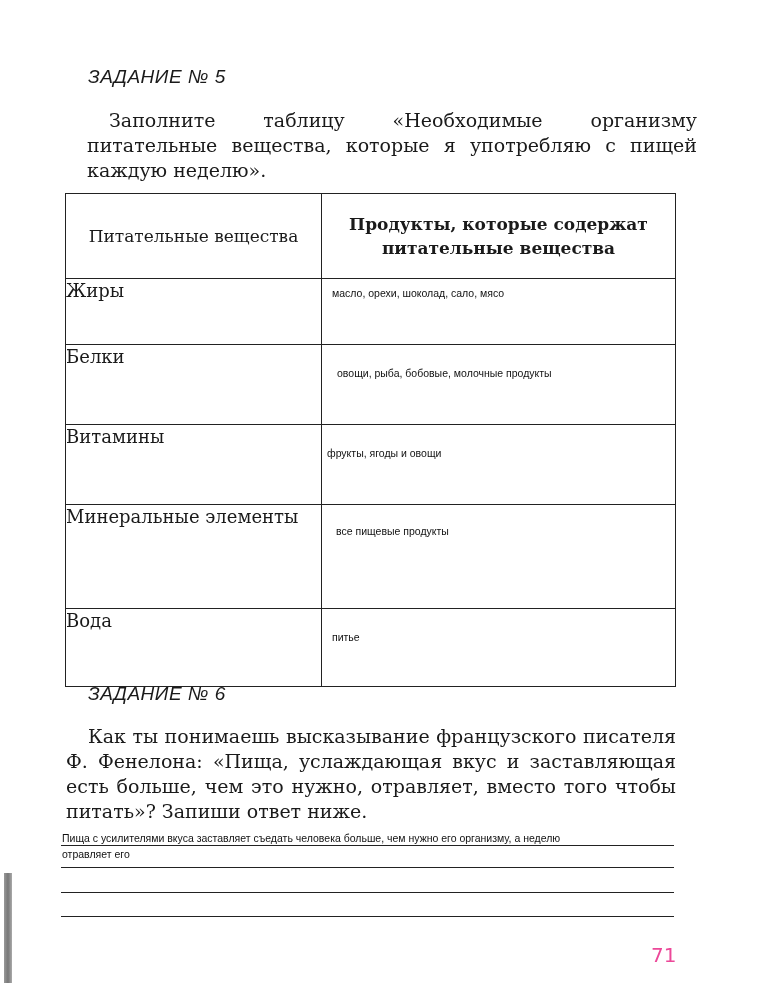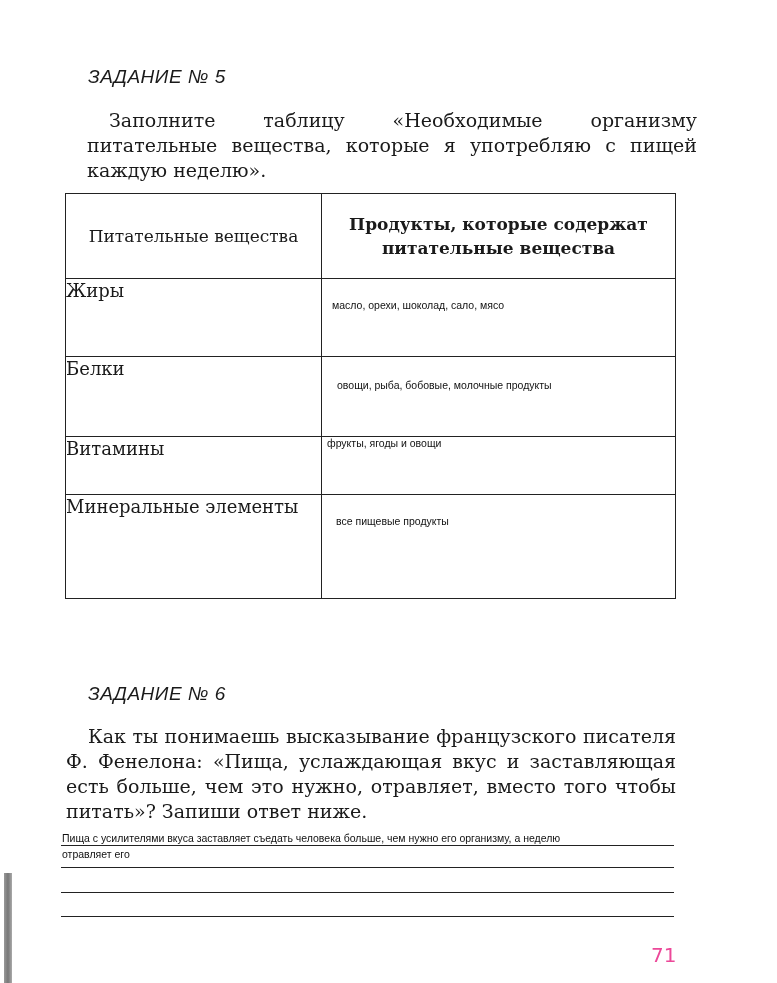--- a/index.html
+++ b/index.html
@@ -42,24 +42,24 @@
       font-family: "Liberation Sans", "DejaVu Sans", sans-serif;
       font-size: 10.5px; padding: 10px 0 0 7px; color: #111;
     }
     tr.r1 td { height: 57px; }
     tr.r2 td { height: 57px; }
     tr.r3 td { height: 57px; }
     tr.r4 td { height: 57px; }
     tr.r5 td { height: 83px; }
     tr.r6 td { height: 55px; }
     tr.r3 td.answer { padding-top: 22px; padding-left: 15px; }
-    tr.r2 td.answer { padding-top: 20px; padding-left: 10px; }
+    tr.r2 td.answer { padding-top: 8px; padding-left: 10px; }
     tr.r5 td.answer { padding-top: 20px; padding-left: 14px; }
     tr.r6 td.answer { padding-top: 22px; padding-left: 10px; }
-    tr.r4 td.answer { padding-top: 0; padding-left: 5px; margin-left: 24px; }
+    tr.r4 td.answer { padding-top: 22px; padding-left: 5px; margin-left: 24px; }
     .answer-line {
       position: absolute; left: 61px; width: 613px; height: 0;
       border-top: 1.3px solid #222;
     }
     .answer-text {
       position: absolute; left: 62px;
       font-family: "Liberation Sans", "DejaVu Sans", sans-serif;
       font-size: 10.5px; color: #111;
     }
     #at1 { top: 832px; }
@@ -99,20 +99,24 @@
     <td class="answer">овощи, рыба, бобовые, молочные продукты</td>
   </tr>
   <tr class="r4">
     <td class="nutrient">Витамины</td>
     <td class="answer">фрукты, ягоды и овощи</td>
   </tr>
   <tr class="r5">
     <td class="nutrient" style="width:200px;">Минеральные элементы</td>
     <td class="answer">все пищевые продукты</td>
   </tr>
+  <tr class="r6">
+    <td class="nutrient">Вода</td>
+    <td class="answer">питье</td>
+  </tr>
 </tbody>
   </table>
 
 <div class="task-title" id="t6">ЗАДАНИЕ № 6</div>
 <div class="para" id="p6">Как ты понимаешь высказывание французского писателя Ф. Фенелона: «Пища, услаждающая вкус и заставляющая есть больше, чем это нужно, отравляет, вместо того чтобы питать»? Запиши ответ ниже.</div>
 
 <div class="answer-text" id="at1">Пища с усилителями вкуса заставляет съедать человека больше, чем нужно его организму, а неделю</div>
 <div class="answer-line" id="l1"></div>
 <div class="answer-text" id="at2">отравляет его</div>
 <div class="answer-line" id="l2"></div>

